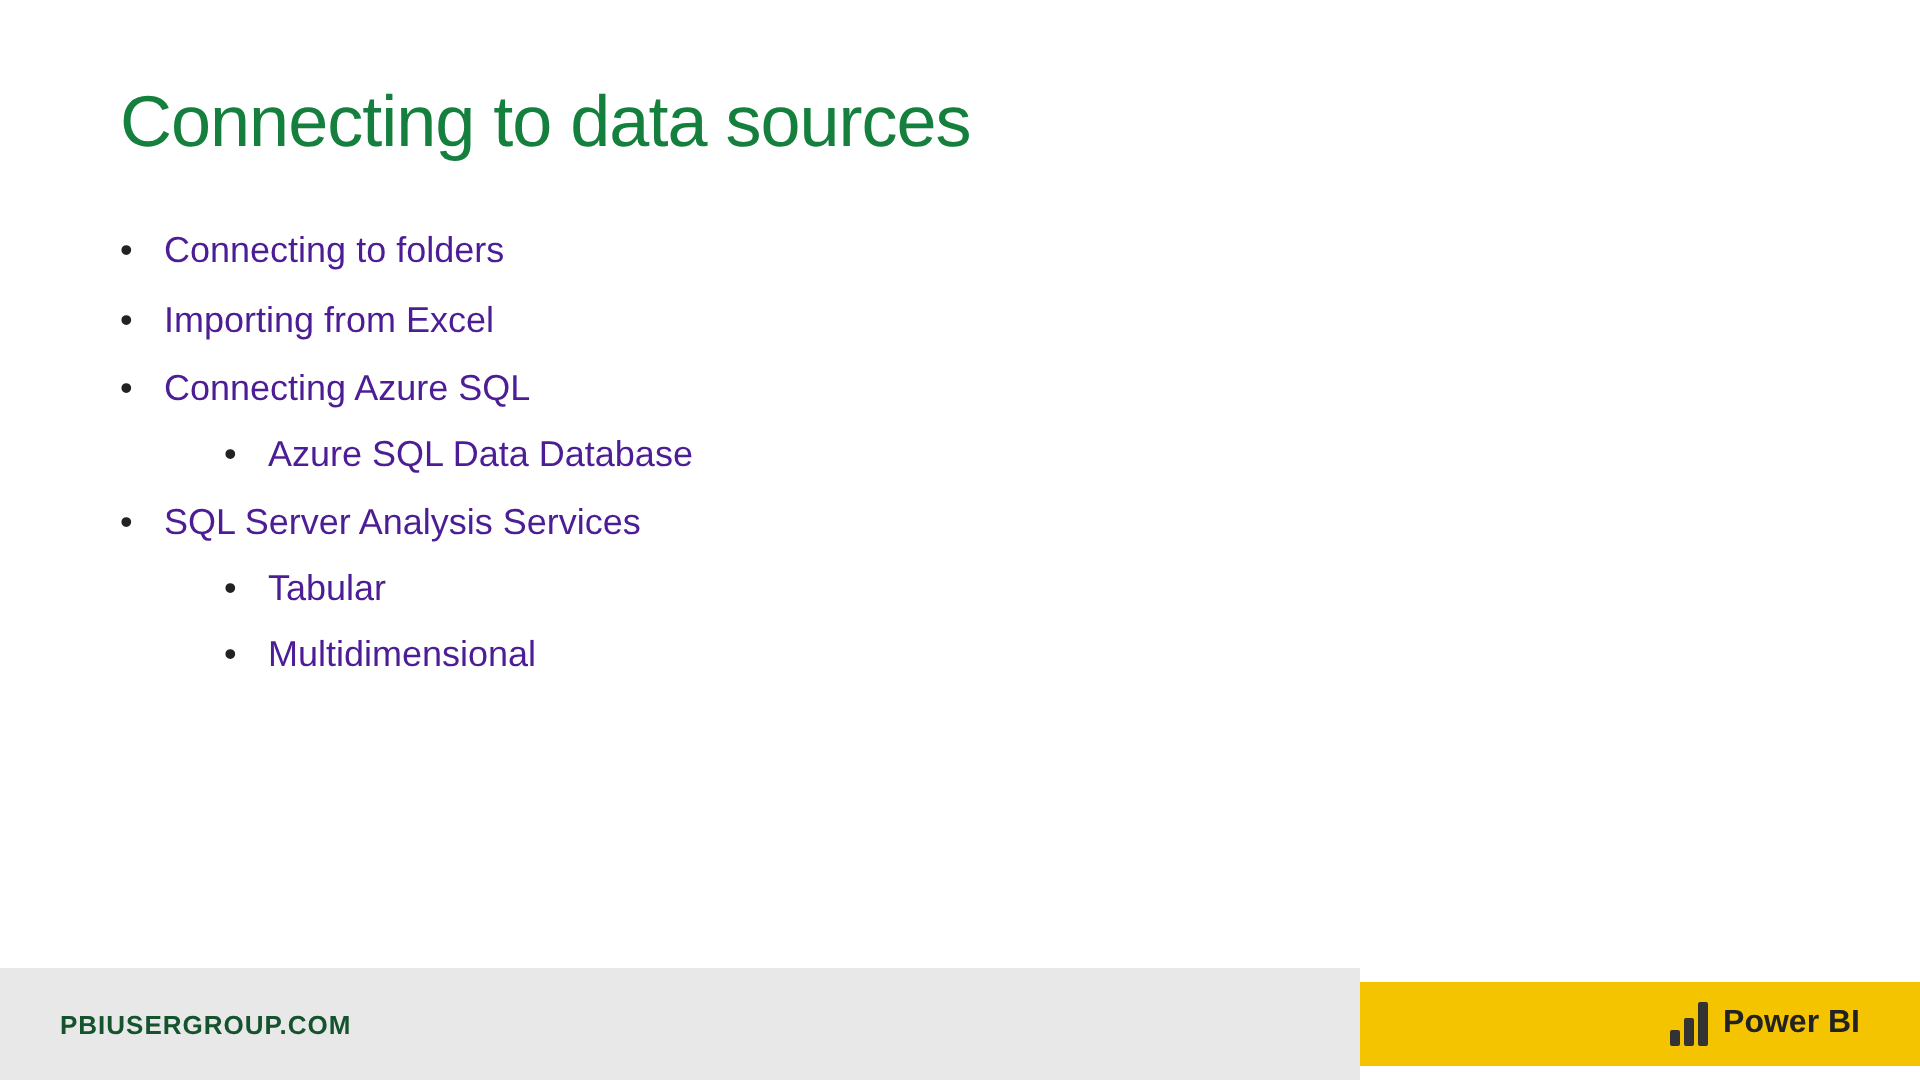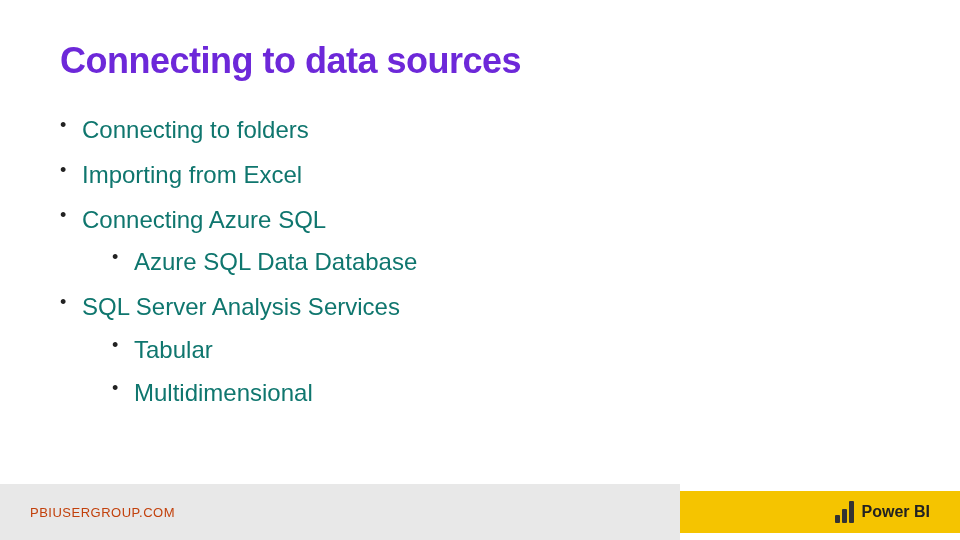--- a/index.html
+++ b/index.html
@@ -20,29 +20,29 @@
     .slide {
       width: 960px;
       height: 540px;
       background: #ffffff;
       position: relative;
       padding: 40px 60px 70px 60px;
     }
 
     .title {
       font-size: 36px;
-      font-weight: 700;
-      color: #6d28d9;
+      font-weight: 400;
+      color: #15803d;
       margin-bottom: 28px;
       letter-spacing: -0.5px;
     }
 
     .content {
-      font-size: 24px;
-      color: #0f766e;
+      font-size: 18px;
+      color: #4c1d95;
       line-height: 1.7;
     }
 
     .bullet-list {
       list-style: none;
       padding: 0;
     }
 
     .bullet-list > li {
       position: relative;
@@ -94,22 +94,22 @@
       background: #e8e8e8;
       height: 56px;
       width: 680px;
       display: flex;
       align-items: center;
       padding-left: 30px;
     }
 
     .footer-logo-text {
       font-size: 13px;
-      color: #c2410c;
-      font-weight: 400;
+      color: #14532d;
+      font-weight: 700;
       letter-spacing: 0.5px;
     }
 
     .footer-right {
       background: #f5c400;
       height: 42px;
       width: 280px;
       display: flex;
       align-items: center;
       justify-content: flex-end;

